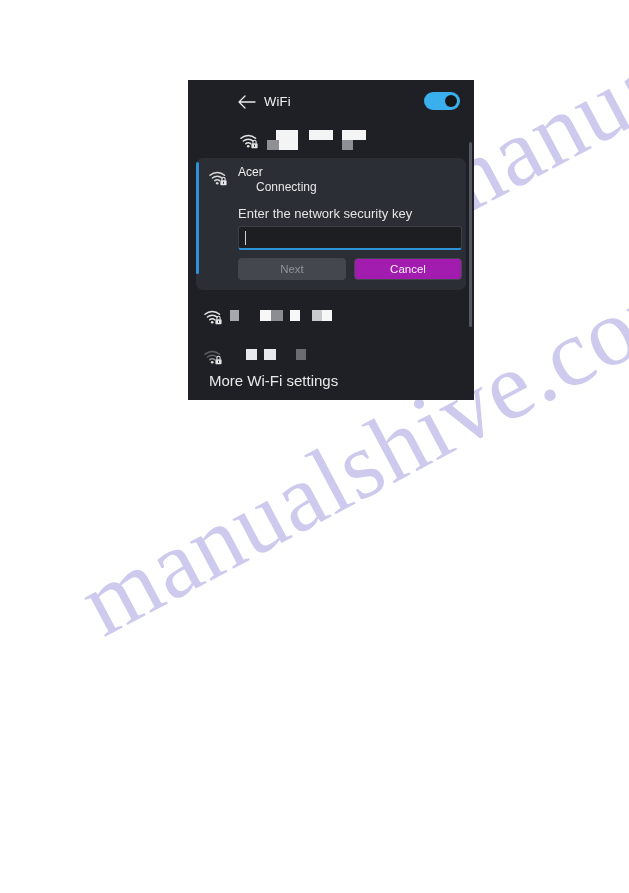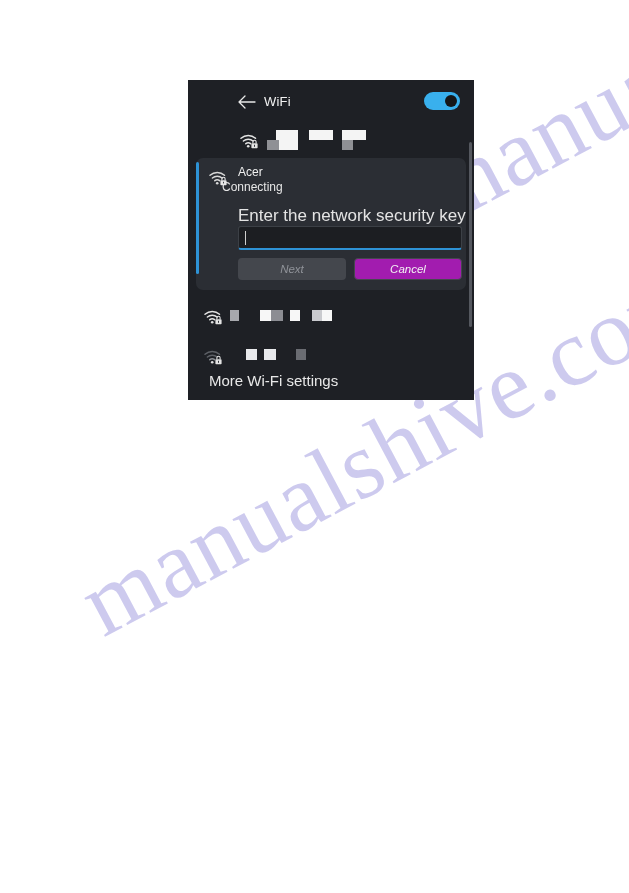--- a/index.html
+++ b/index.html
@@ -149,30 +149,30 @@
   }
   .acer-name {
     position: absolute;
     left: 42px;
     top: 7px;
     font-size: 12px;
     color: #f0f0f0;
   }
   .acer-status {
     position: absolute;
-    left: 26px;
+    left: 60px;
     top: 22px;
     font-size: 12px;
     color: #e6e6e6;
   }
   .key-label {
     position: absolute;
     left: 42px;
     top: 48px;
-    font-size: 17px;
+    font-size: 13px;
     color: #e4e4e4;
   }
   .key-input {
     position: absolute;
     left: 42px;
     top: 68px;
     width: 224px;
     height: 24px;
     background: #1c1e22;
     border: 1px solid #3c4046;
@@ -188,21 +188,20 @@
     width: 1px;
     height: 14px;
     background: #cfcfcf;
   }
   .btn-row {
     position: absolute;
     left: 42px;
     top: 100px;
     width: 268px;
     height: 22px;
-    font-style: italic;
   }
   .btn {
     position: absolute;
     top: 0;
     width: 108px;
     height: 22px;
     border-radius: 4px;
     font-size: 11.5px;
     display: flex;
     align-items: center;

